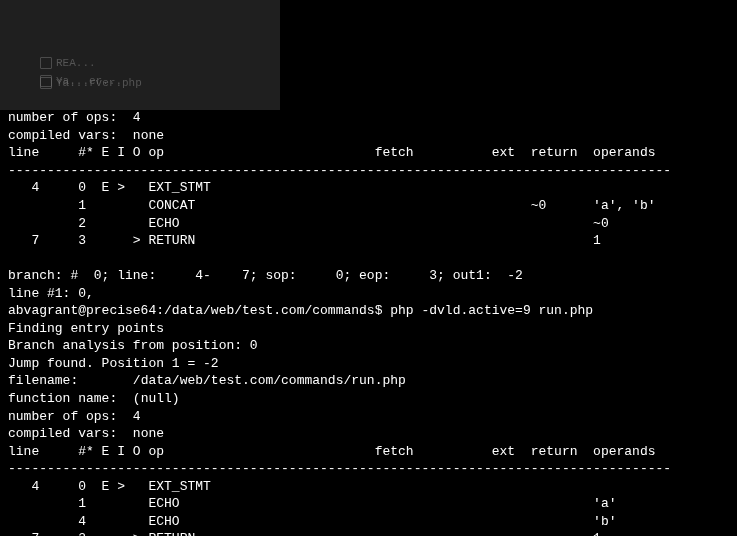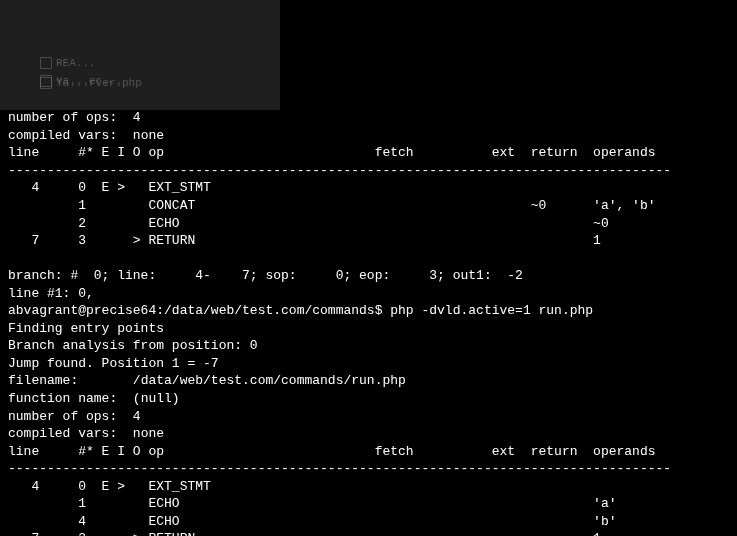--- a/index.html
+++ b/index.html
@@ -72,24 +72,24 @@
 <span>compiled vars:</span>  <span>none</span>
 <span>line     #* E I O op                           fetch          ext  return  operands</span>
 <span>-------------------------------------------------------------------------------------</span>
 <span>   4     0  E &gt;   EXT_STMT</span>
 <span>         1        CONCAT                                           ~0      'a', 'b'</span>
 <span>         2        ECHO                                                     ~0</span>
 <span>   7     3      &gt; RETURN                                                   1</span>
 <span></span>
 <span>branch: #  0; line:     4-    7; sop:     0; eop:     3; out1:  -2</span>
 <span>line #1: 0,</span>
-<span>abvagrant@precise64:/data/web/test.com/commands$ php -dvld.active=1 run.php</span>
+<span>abvagrant@precise64:/data/web/test.com/commands$ php -dvld.active=9 run.php</span>
 <span>Finding entry points</span>
 <span>Branch analysis from position: 0</span>
-<span>Jump found. Position 1 = -7</span>
+<span>Jump found. Position 1 = -2</span>
 <span>filename:</span>       <span>/data/web/test.com/commands/run.php</span>
 <span>function name:</span>  <span>(null)</span>
 <span>number of ops:</span>  <span>4</span>
 <span>compiled vars:</span>  <span>none</span>
 <span>line     #* E I O op                           fetch          ext  return  operands</span>
 <span>-------------------------------------------------------------------------------------</span>
 <span>   4     0  E &gt;   EXT_STMT</span>
 <span>         1        ECHO                                                     'a'</span>
 <span>         4        ECHO                                                     'b'</span>
 <span>   7     3      &gt; RETURN                                                   1</span>

